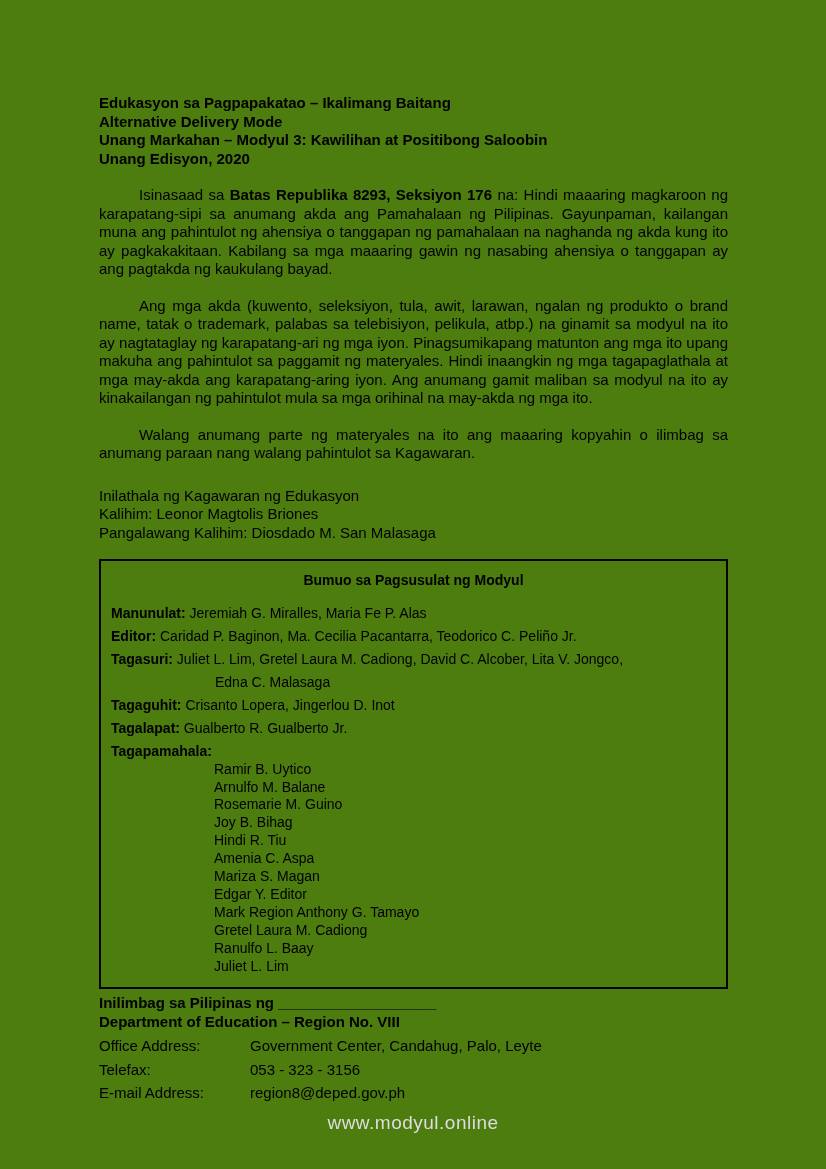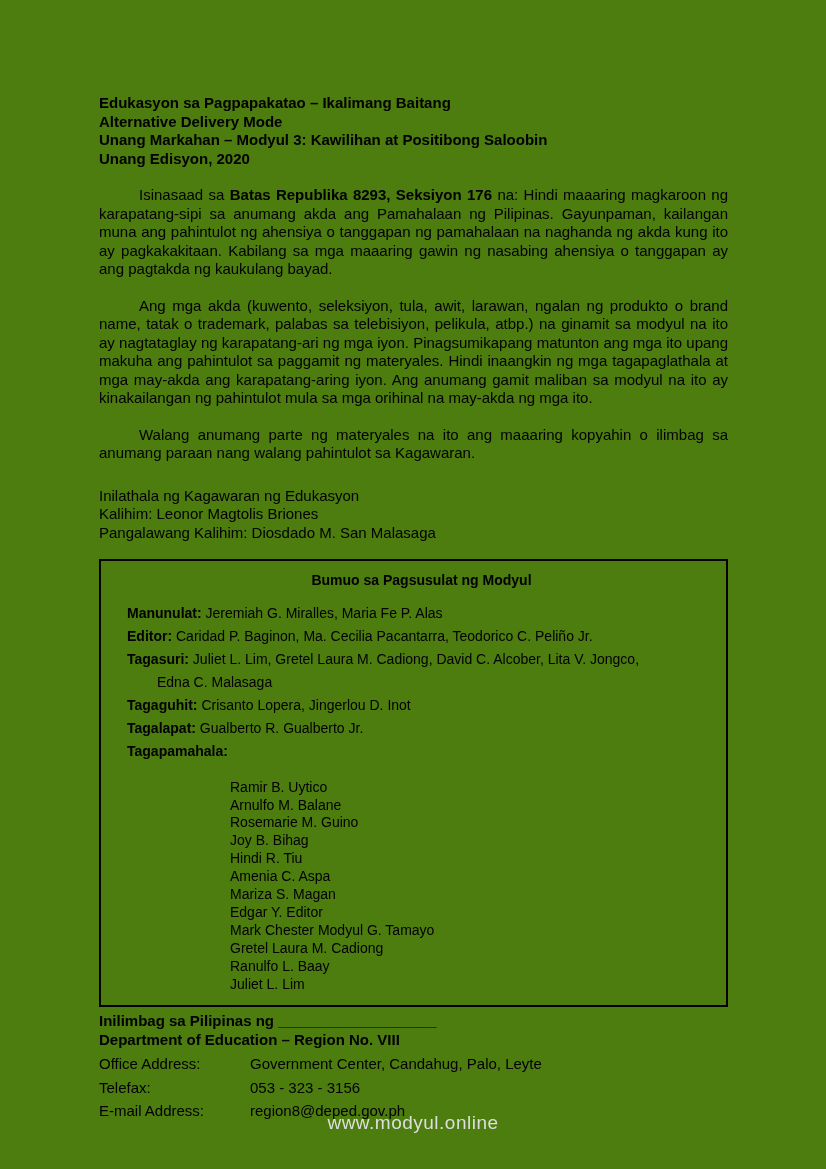--- a/index.html
+++ b/index.html
@@ -25,33 +25,33 @@
     margin: 18px 0 0 0;
     text-align: justify;
     text-indent: 40px;
   }
   .publisher { margin-top: 24px; }
   .publisher div { line-height: 18.7px; }
 
   .credits-box {
     margin-top: 16px;
     border: 2px solid #000000;
-    padding: 11px 10px 12px 26px;
+    padding: 11px 10px 12px 10px;
     font-size: 14px;
   }
   .box-title {
     text-align: center;
     font-weight: bold;
     line-height: 17px;
   }
   .credit-row { line-height: 17px; margin-top: 6px; }
   .credit-row.first { margin-top: 16px; }
   .credit-label { font-weight: bold; }
-  .credit-cont { line-height: 17px; margin-top: 6px; margin-left: 30px; }
-  .managers { margin-left: 103px; margin-top: 19px; }
+  .credit-cont { line-height: 17px; margin-top: 6px; margin-left: 104px; }
+  .managers { margin-left: 103px; margin-top: 1px; }
   .manager { line-height: 17.9px; }
 
   .footer { margin-top: 4px; }
   .footer-bold { font-weight: bold; line-height: 19px; }
   .contact-rows { margin-top: 3px; }
   .contact-row { display: flex; line-height: 23.5px; }
   .contact-label { width: 151px; flex: 0 0 151px; }
   .contact-value { flex: 1; }
 
   .watermark {
@@ -108,21 +108,21 @@
 
       <div class="managers">
         <div class="manager">Ramir B. Uytico</div>
         <div class="manager">Arnulfo M. Balane</div>
         <div class="manager">Rosemarie M. Guino</div>
         <div class="manager">Joy B. Bihag</div>
         <div class="manager">Hindi R. Tiu</div>
         <div class="manager">Amenia C. Aspa</div>
         <div class="manager">Mariza S. Magan</div>
         <div class="manager">Edgar Y. Editor</div>
-        <div class="manager">Mark Chester Modyul G. Tamayo</div>
+        <div class="manager">Mark Region Anthony G. Tamayo</div>
         <div class="manager">Gretel Laura M. Cadiong</div>
         <div class="manager">Ranulfo L. Baay</div>
         <div class="manager">Juliet L. Lim</div>
       </div>
     </div>
 
     <div class="footer">
       <div class="footer-bold">Inilimbag sa Pilipinas ng ___________________</div>
       <div class="footer-bold">Department of Education – Region No. VIII</div>
       <div class="contact-rows">

